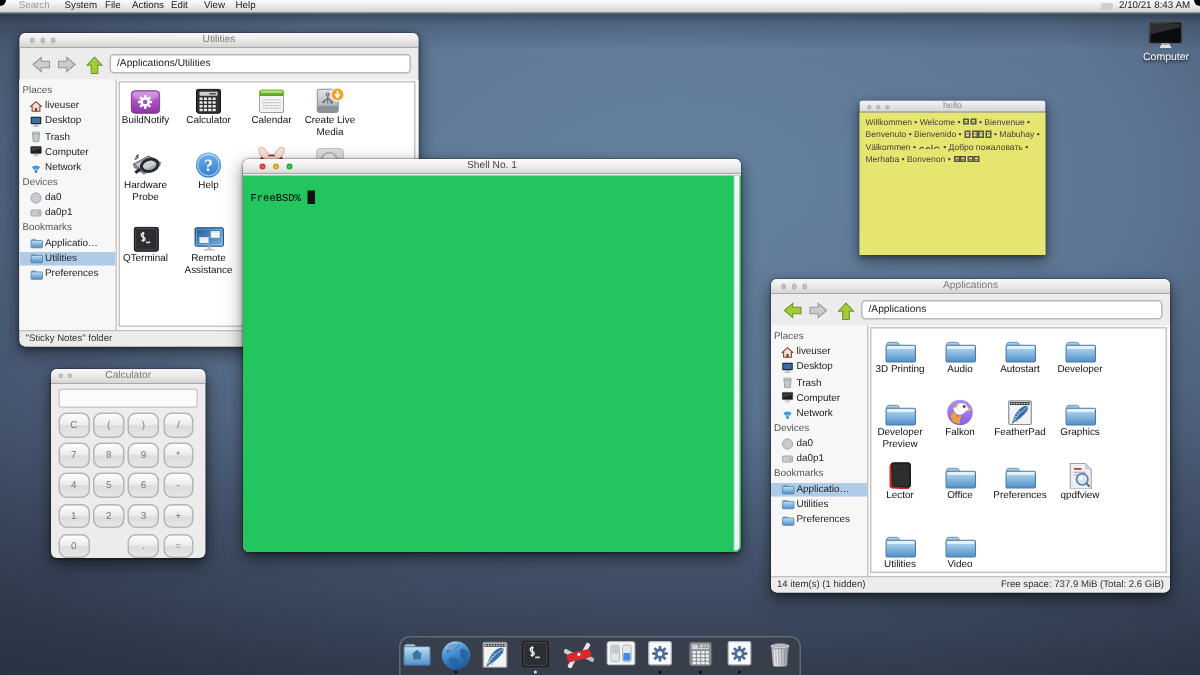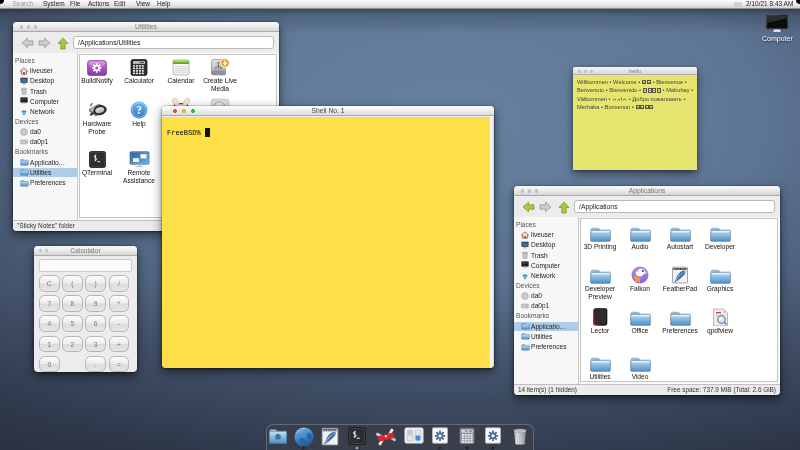--- a/index.html
+++ b/index.html
@@ -31,21 +31,21 @@
 .srow { position:absolute; left:0; right:0; height:9.6px; font-size:6.6px; line-height:9.6px; color:#222; white-space:nowrap; }
 .shead { padding-left:2px; color:#555; }
 .sic { position:absolute; left:7px; top:0.8px; }
 .slb { position:absolute; left:17px; }
 .fmain { position:absolute; left:66px; right:2px; top:1px; bottom:2px; background:#fff; border:1px solid #c5c5c5; }
 .gi { position:absolute; width:48px; text-align:center; }
 .gic { display:flex; justify-content:center; align-items:flex-end; height:20px; }
 .glb { font-size:6.6px; line-height:8.4px; color:#111; margin-top:1px; }
 .fstatus { position:absolute; left:0; right:0; bottom:0; height:11px; border-top:1px solid #c0c0c0; font-size:6.4px; line-height:10px; color:#333; padding:0 4px; border-radius:0 0 4px 4px; background:#ececec; }
 
-.shellbody { position:absolute; top:11px; left:0; right:0; bottom:0; background:#fde047; border-radius:0 0 4px 4px; padding:4px 0 0 5px; }
+.shellbody { position:absolute; top:11px; left:0; right:0; bottom:0; background:#22c55e; border-radius:0 0 4px 4px; padding:4px 0 0 5px; }
 .shtxt { font-family:"Liberation Mono",monospace; font-size:7px; font-weight:normal; color:#000; }
 .cursor { display:inline-block; width:5px; height:8.5px; background:#111; vertical-align:-1.5px; }
 .sscroll { position:absolute; top:0; right:1px; bottom:1px; width:4px; background:#f2f2f2; border-left:1px solid #ddd; border-radius:0 0 3px 0; }
 
 .note { position:absolute; left:573px; top:67px; width:124px; height:103px; z-index:5; box-shadow:0 4px 10px rgba(0,0,0,0.45), 0 1px 3px rgba(0,0,0,0.3); border-radius:2px 2px 0 0; }
 .ntbar { position:relative; height:8px; background:linear-gradient(#f5f5f5,#d8d8d8); border-bottom:1px solid #b0b0b0; border-radius:2px 2px 0 0; }
 .ndot { position:absolute; top:2.5px; width:3px; height:3px; border-radius:50%; background:#c9c9c9; border:0.4px solid #b5b5b5; }
 .nttl { display:block; text-align:center; font-size:6px; line-height:8px; color:#888; }
 .nbody { position:absolute; top:8px; left:0; right:0; bottom:0; background:#e5e570; font-size:5.7px; line-height:8.3px; color:#45453e; padding:3px 0 0 4px; white-space:nowrap; }
 .cj { display:inline-block; width:4px; height:4.6px; border:0.5px solid #55554c; margin:0 0.3px; vertical-align:-0.3px; background:linear-gradient(#55554c 0 0) center/100% 0.5px no-repeat; }

